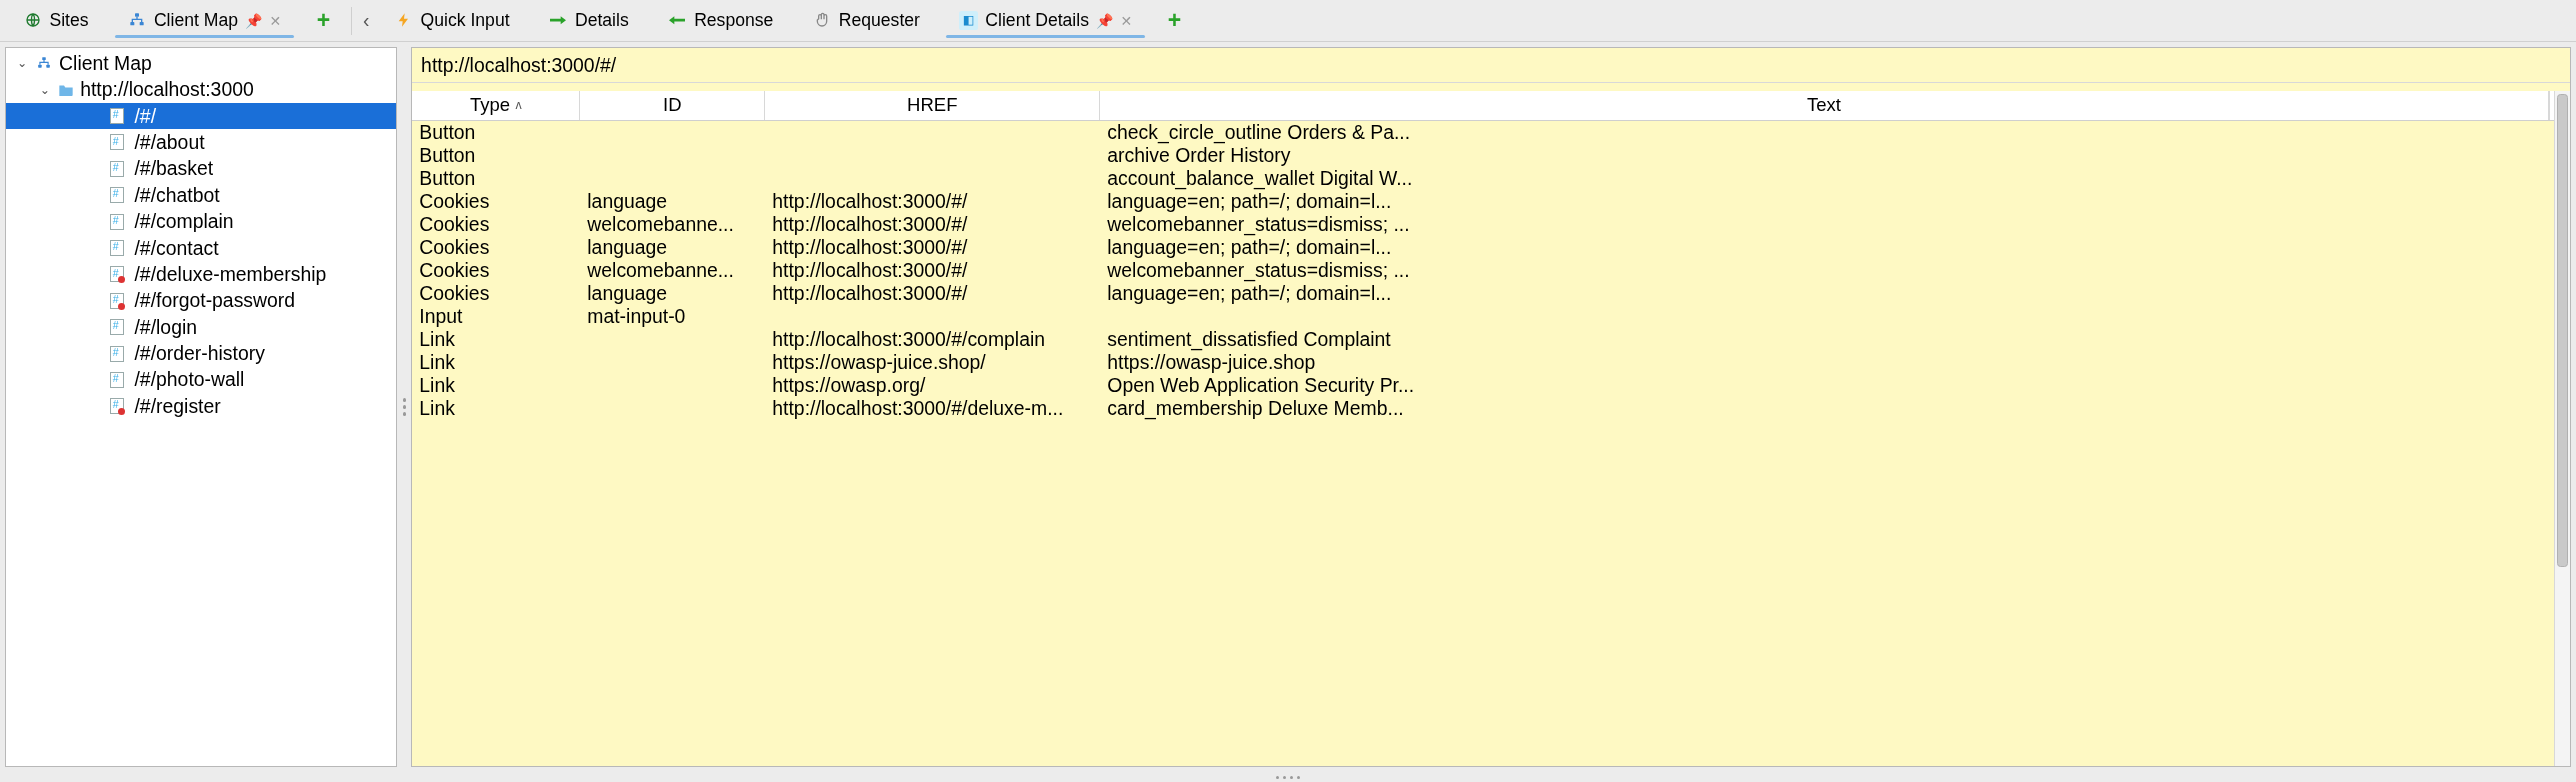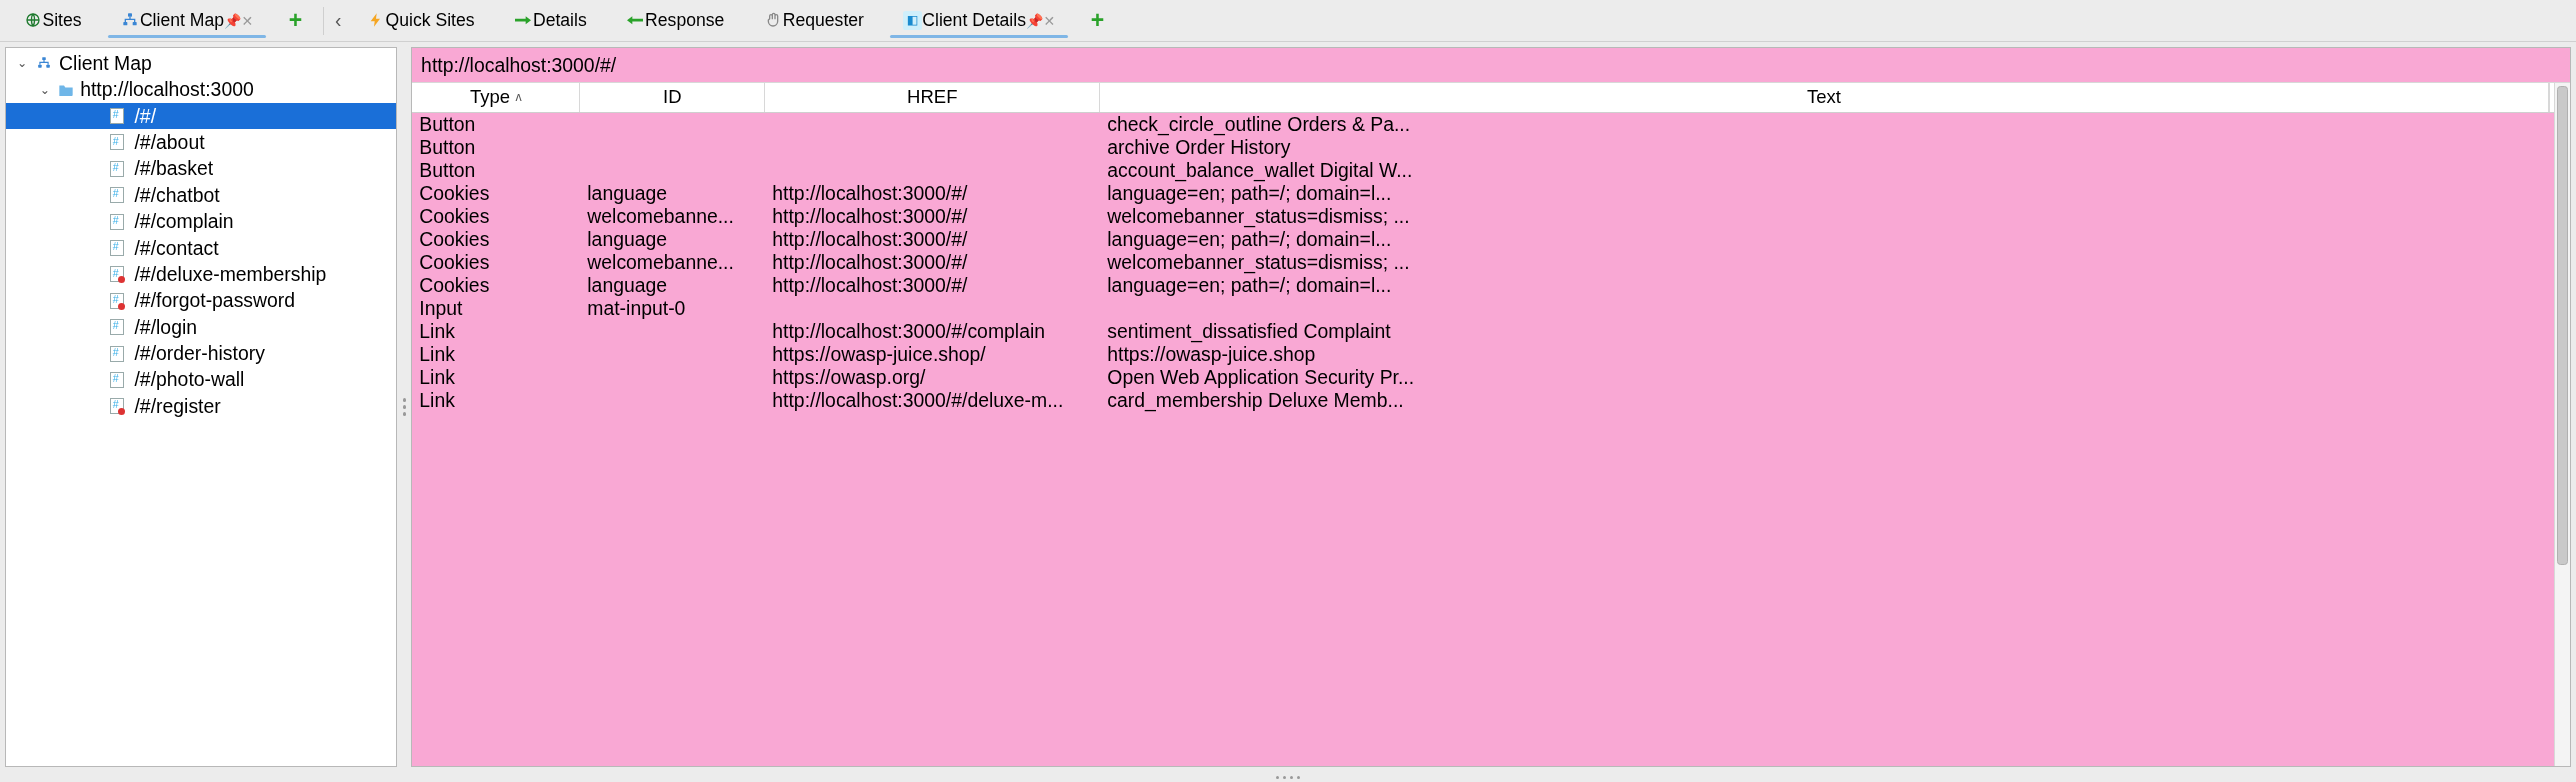--- a/index.html
+++ b/index.html
@@ -24,20 +24,21 @@
     display: flex;
     align-items: center;
     height: 42px;
     padding: 0 3.5px;
     background: #ececec;
     border-bottom: 0.9px solid #d0d0d0;
   }
   .tabbar .tab {
     display: inline-flex;
     align-items: center;
+    gap: 7px;
     padding: 5.3px 16px;
     margin: 0 3.5px;
     cursor: default;
     white-space: nowrap;
     position: relative;
   }
   .tabbar .tab.active {
     background: #ececec;
   }
   .tabbar .tab.active::after {
@@ -93,23 +94,24 @@
     gap:3.5px;
     color:#999;
     font-size:8.8px;
   }
   .splitter .dot { width:3.5px; height:3.5px; border-radius:50%; background:#999; }
   .right-pane {
     flex: 1;
     display: flex;
     flex-direction: column;
     border: 1.8px solid #b8b8b8;
-    background: #f9a8d4;
+    background: #fef9c3;
     margin: 5.3px 5.3px 5.3px 0;
     min-width: 0;
+    gap: 8px;
   }
   
   .tree {
     flex: 1;
     overflow: auto;
     padding: 1.8px 0;
     font-size: 19.4px;
   }
   .tree-row {
     display: flex;
@@ -291,21 +293,21 @@
 
     <span class="vsep"></span>
     <span class="chev-left">‹</span>
 
     <div class="tab">
       <span class="ico ico-bolt">
         <svg width="16" height="16" viewBox="0 0 24 24" fill="#f5a623">
             <path d="M13 2 4 14h6l-1 8 9-12h-6z"></path>
           </svg>
       </span>
-      <span>Quick Sites</span>
+      <span>Quick Input</span>
     </div>
     <div class="tab">
       <span class="ico ico-right">
         <svg width="16" height="12.3" viewBox="0 0 24 14" fill="#2aa22a">
             <path d="M0 5h16V1l8 6-8 6V9H0z"></path>
           </svg>
       </span>
       <span>Details</span>
     </div>
     <div class="tab">

